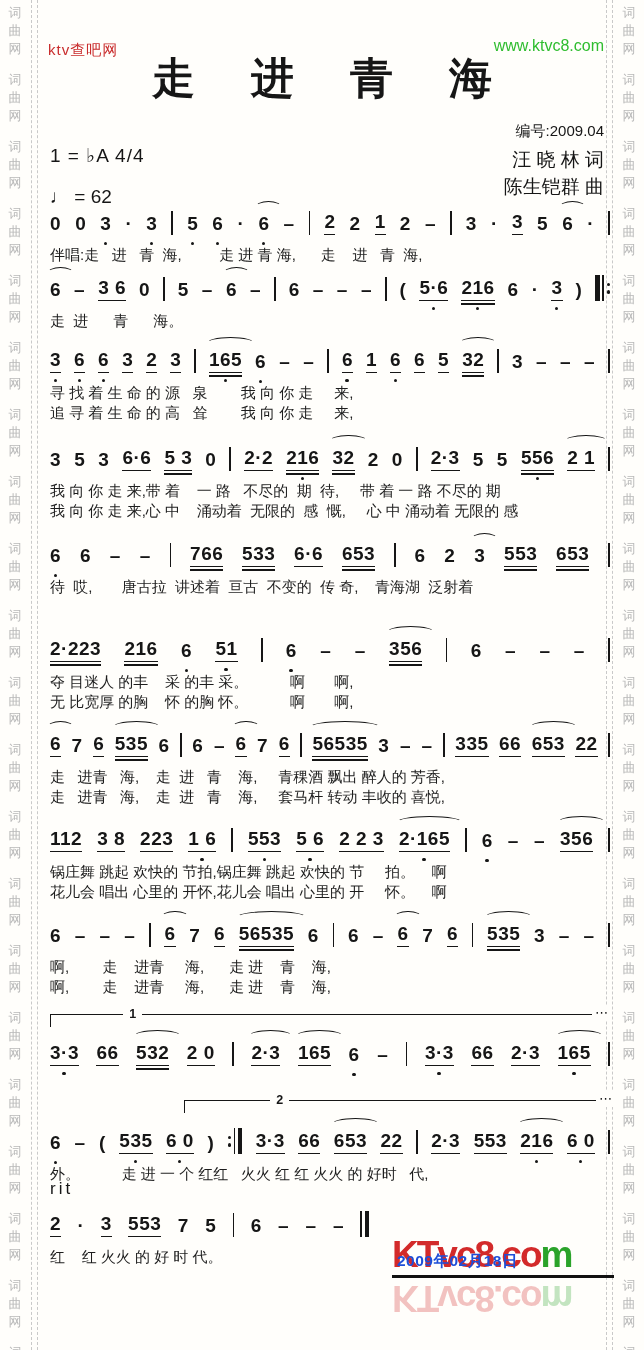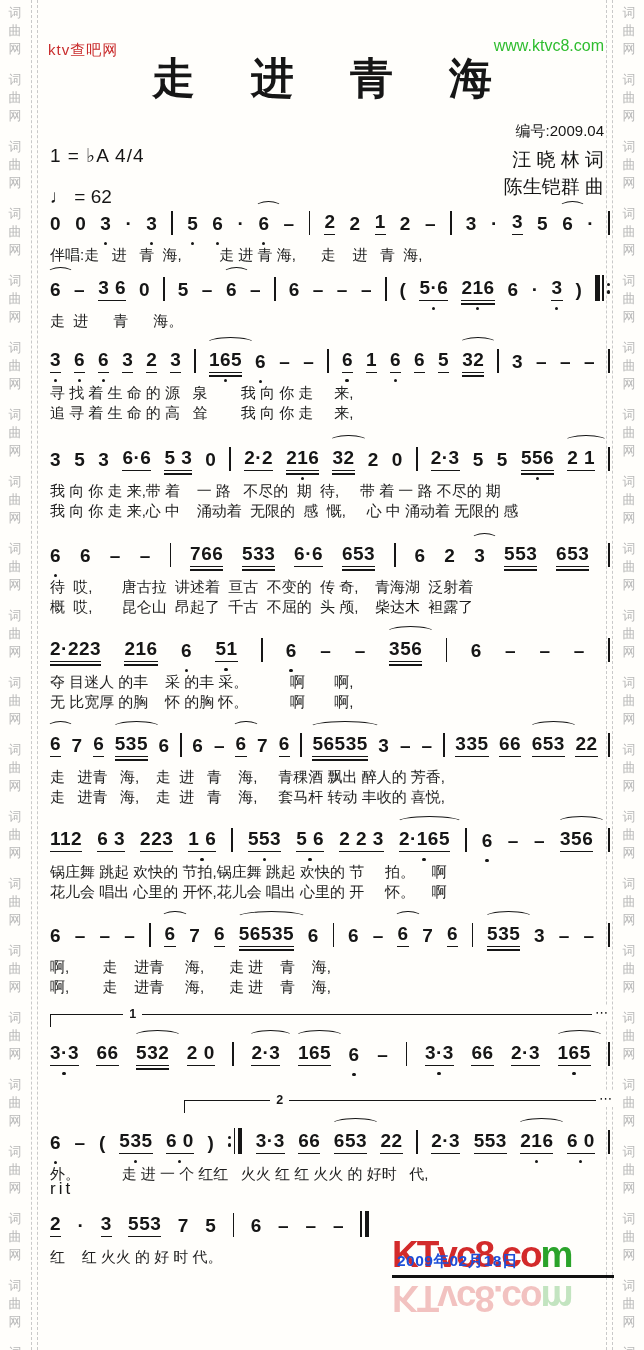--- a/index.html
+++ b/index.html
@@ -431,21 +431,20 @@
           <span class="note u">653<i class="ul2"></i></span>
           <span class="bar"></span>
           <span class="note">6</span>
           <span class="note">2</span>
           <span class="note">3<i class="arc"></i></span>
           <span class="note u">553<i class="ul2"></i></span>
           <span class="note u">653<i class="ul2"></i></span>
           <span class="bar"></span>
         </div>
         <div class="lyric">待  哎,       唐古拉  讲述着  亘古  不变的  传 奇,    青海湖  泛射着</div>
-        <div class="lyric">概  哎,       昆仑山  昂起了  千古  不屈的  头 颅,    柴达木  袒露了</div>
       </div>
       <div class="system" style="top: 627px;">
         <div class="notes">
           <span class="note u">2·223<i class="ul2"></i></span>
           <span class="note u">216<i class="ul2"></i></span>
           <span class="note">6<i class="dotb"></i></span>
           <span class="note u">51<i class="dotb"></i></span>
           <span class="bar"></span>
           <span class="note">6<i class="dotb"></i></span>
           <span class="note">–</span>
@@ -485,21 +484,21 @@
           <span class="note u">653<i class="arc"></i></span>
           <span class="note u">22</span>
           <span class="bar"></span>
         </div>
         <div class="lyric">走   进青   海,    走  进   青    海,     青稞酒 飘出 醉人的 芳香,</div>
         <div class="lyric">走   进青   海,    走  进   青    海,     套马杆 转动 丰收的 喜悦,</div>
       </div>
       <div class="system" style="top: 817px;">
         <div class="notes">
           <span class="note u">112</span>
-          <span class="note u">6 3</span>
+          <span class="note u">3 8</span>
           <span class="note u">223</span>
           <span class="note u">1 6<i class="dotb"></i></span>
           <span class="bar"></span>
           <span class="note u">553<i class="dotb"></i></span>
           <span class="note u">5 6<i class="dotb"></i></span>
           <span class="note u">2 2 3</span>
           <span class="note u">2·165<i class="dotb"></i><i class="arc"></i></span>
           <span class="bar"></span>
           <span class="note">6<i class="dotb"></i></span>
           <span class="note">–</span>

